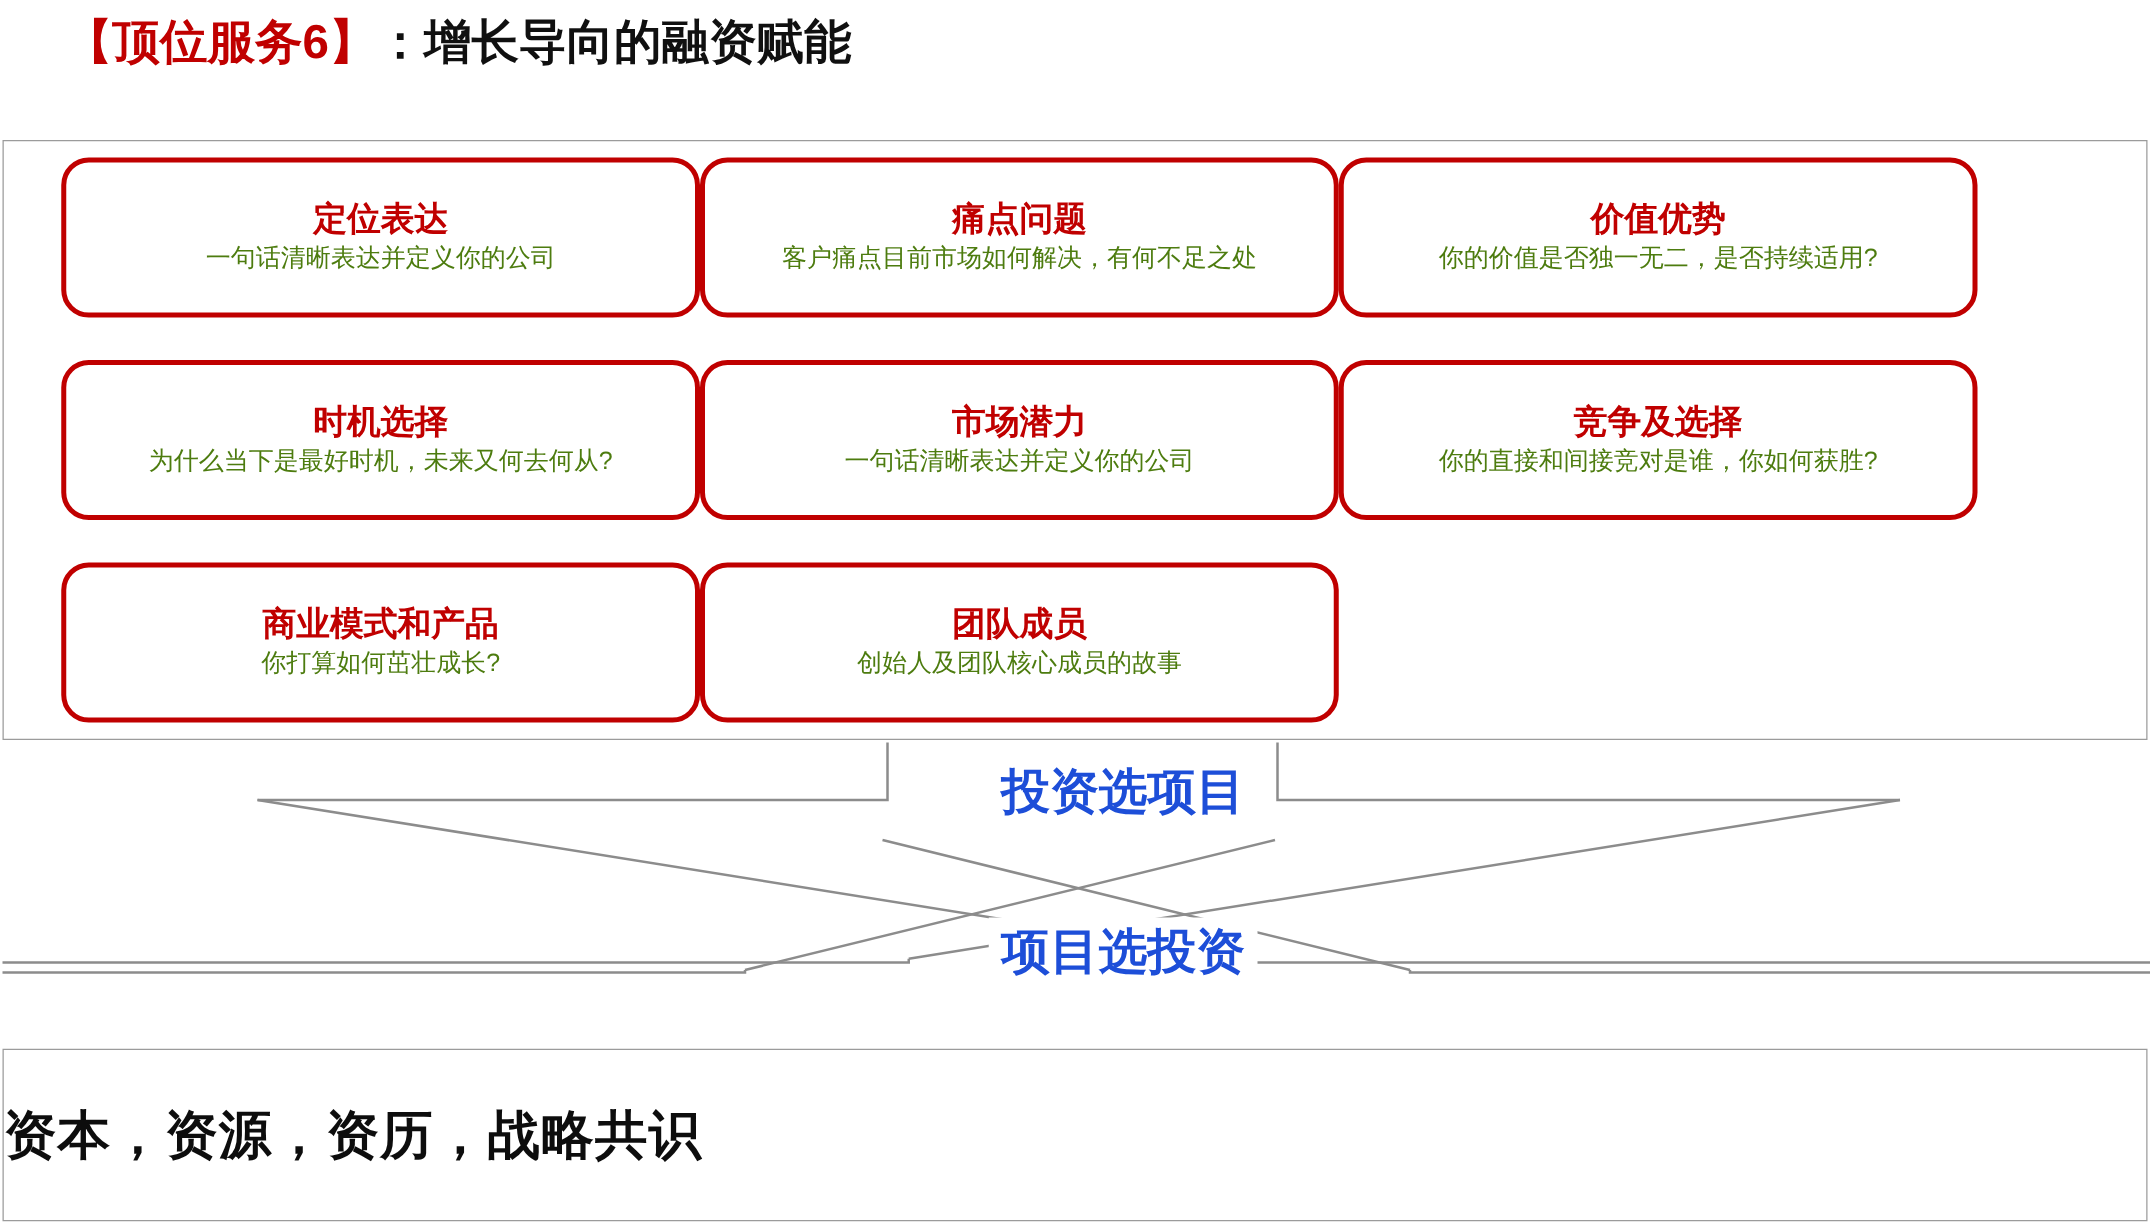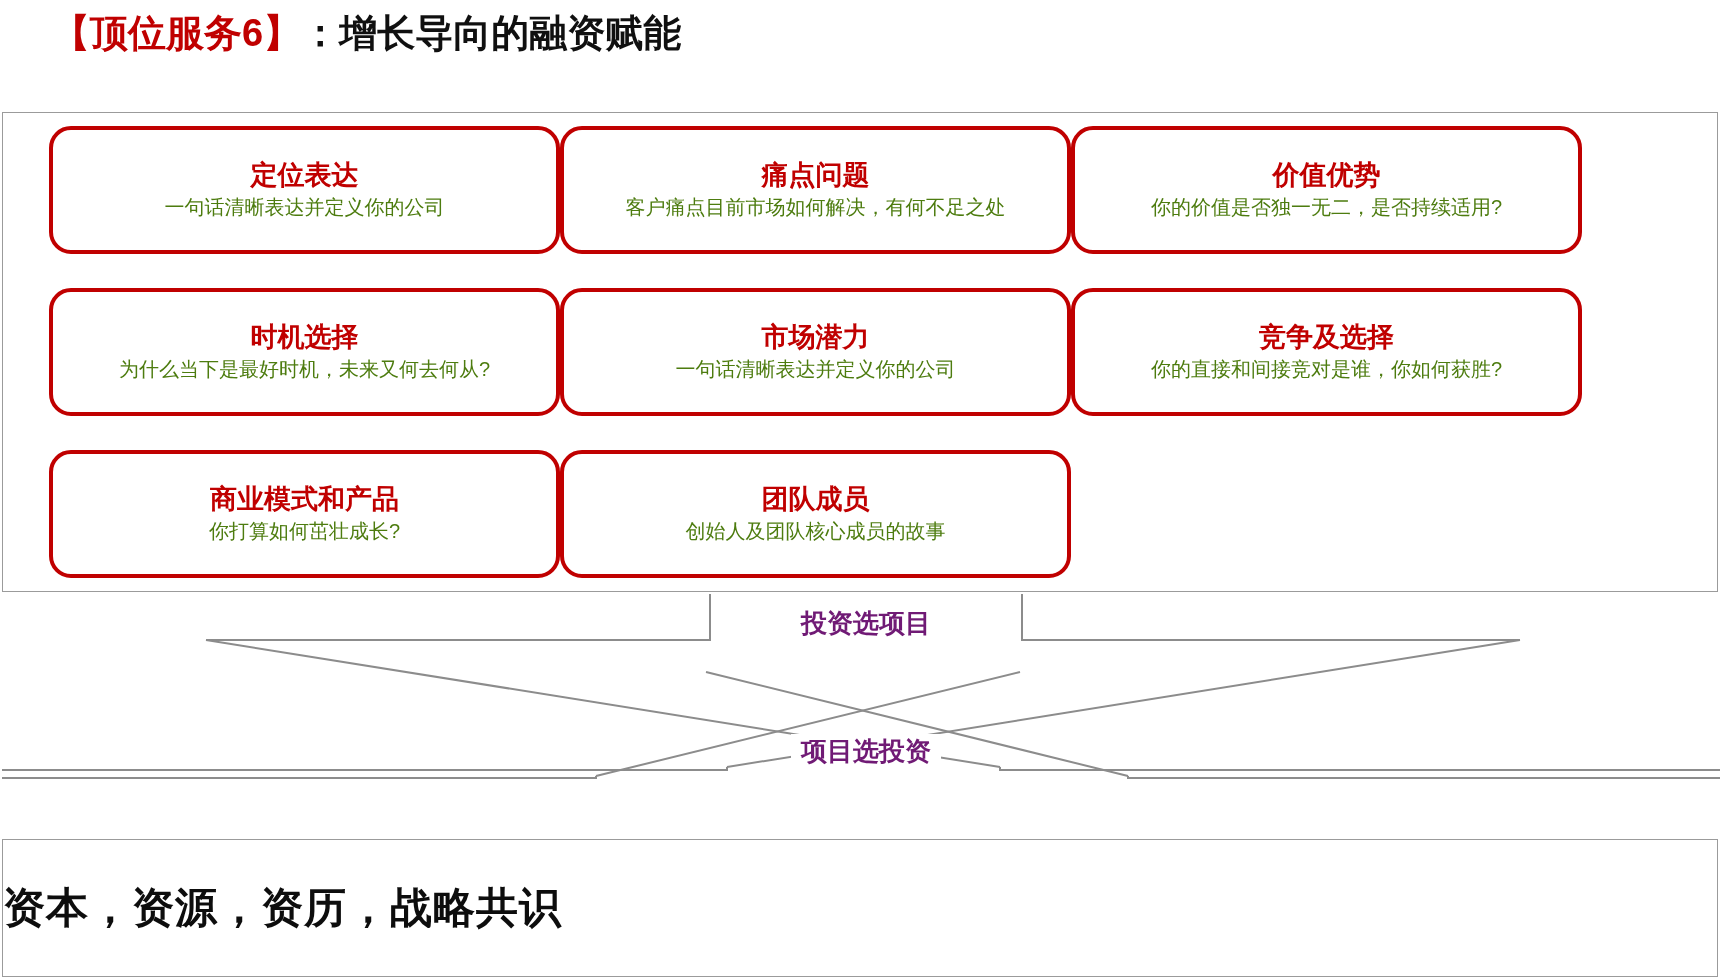--- a/index.html
+++ b/index.html
@@ -91,22 +91,22 @@
     height: 250px;
   }
   .connector-svg {
     position: absolute;
     left: 0; top: 0;
     width: 1724px;
     height: 250px;
   }
   .connector-label {
     position: absolute;
-    color: #701a75;
-    font-size: 26px;
+    color: #1d4ed8;
+    font-size: 39px;
     font-weight: bold;
     white-space: nowrap;
     background: #ffffff;
     padding: 0 10px;
   }
   .label-top {
     left: 791px;
     top: 14px;
   }
   .label-bottom {

